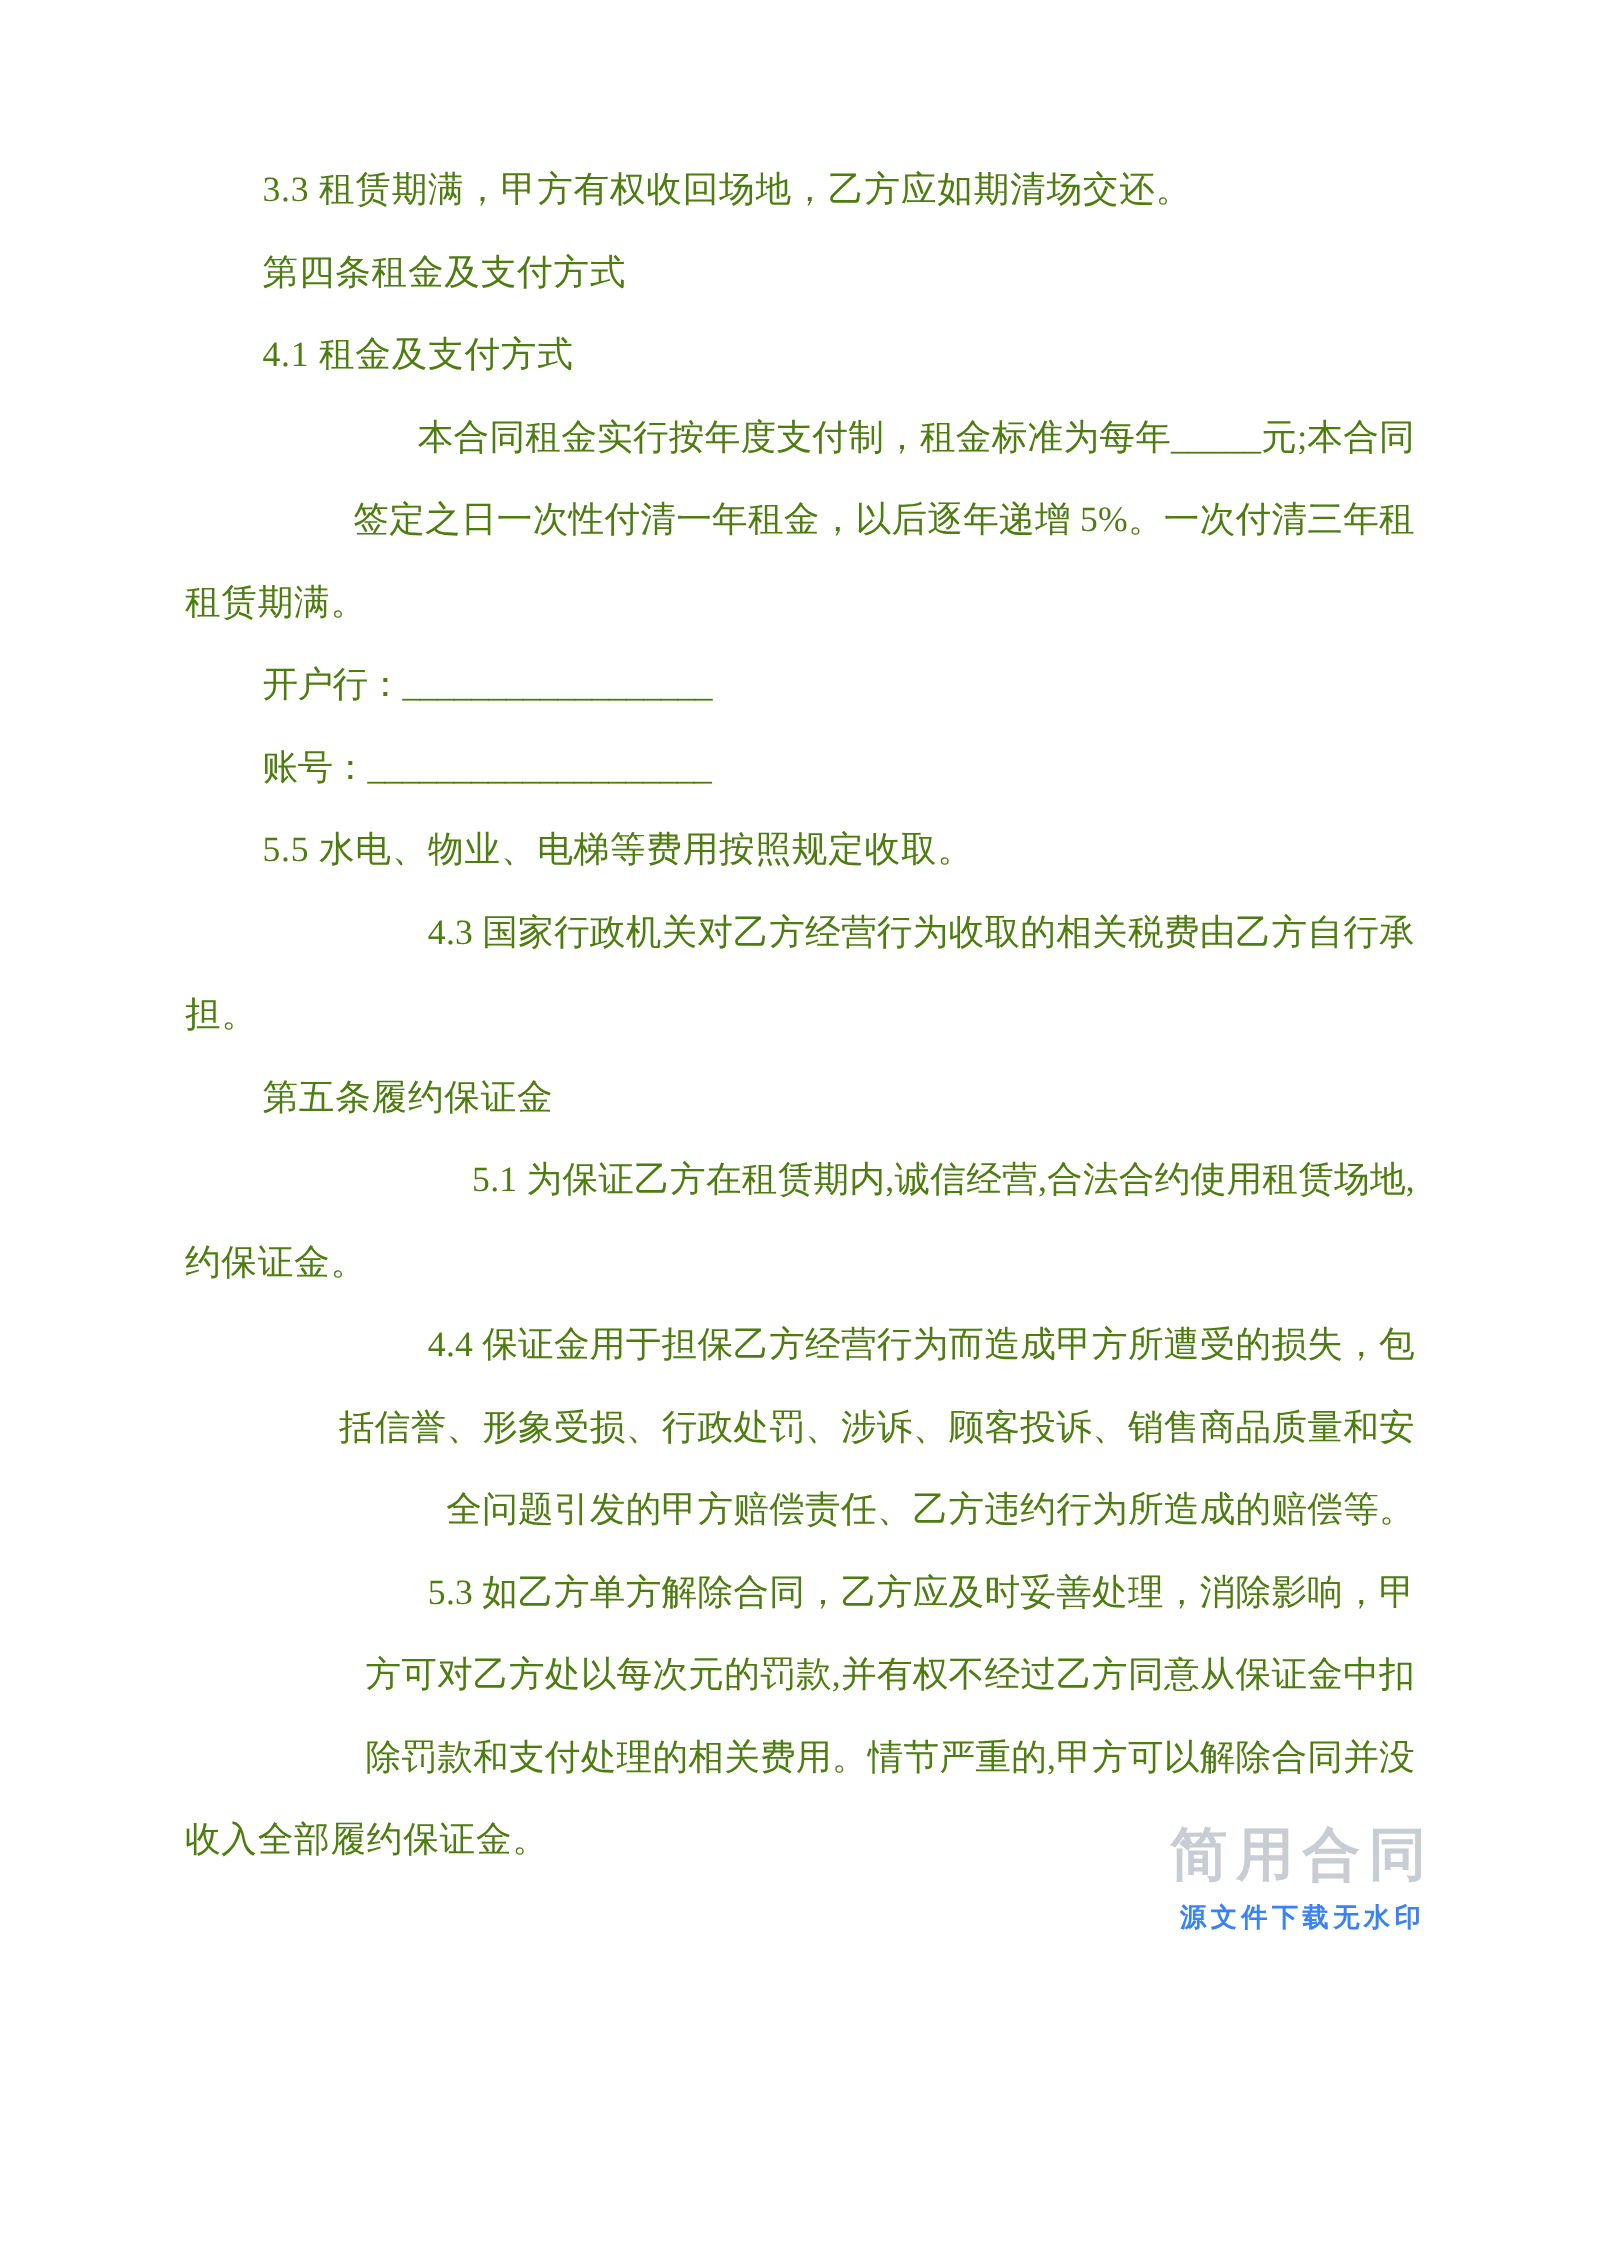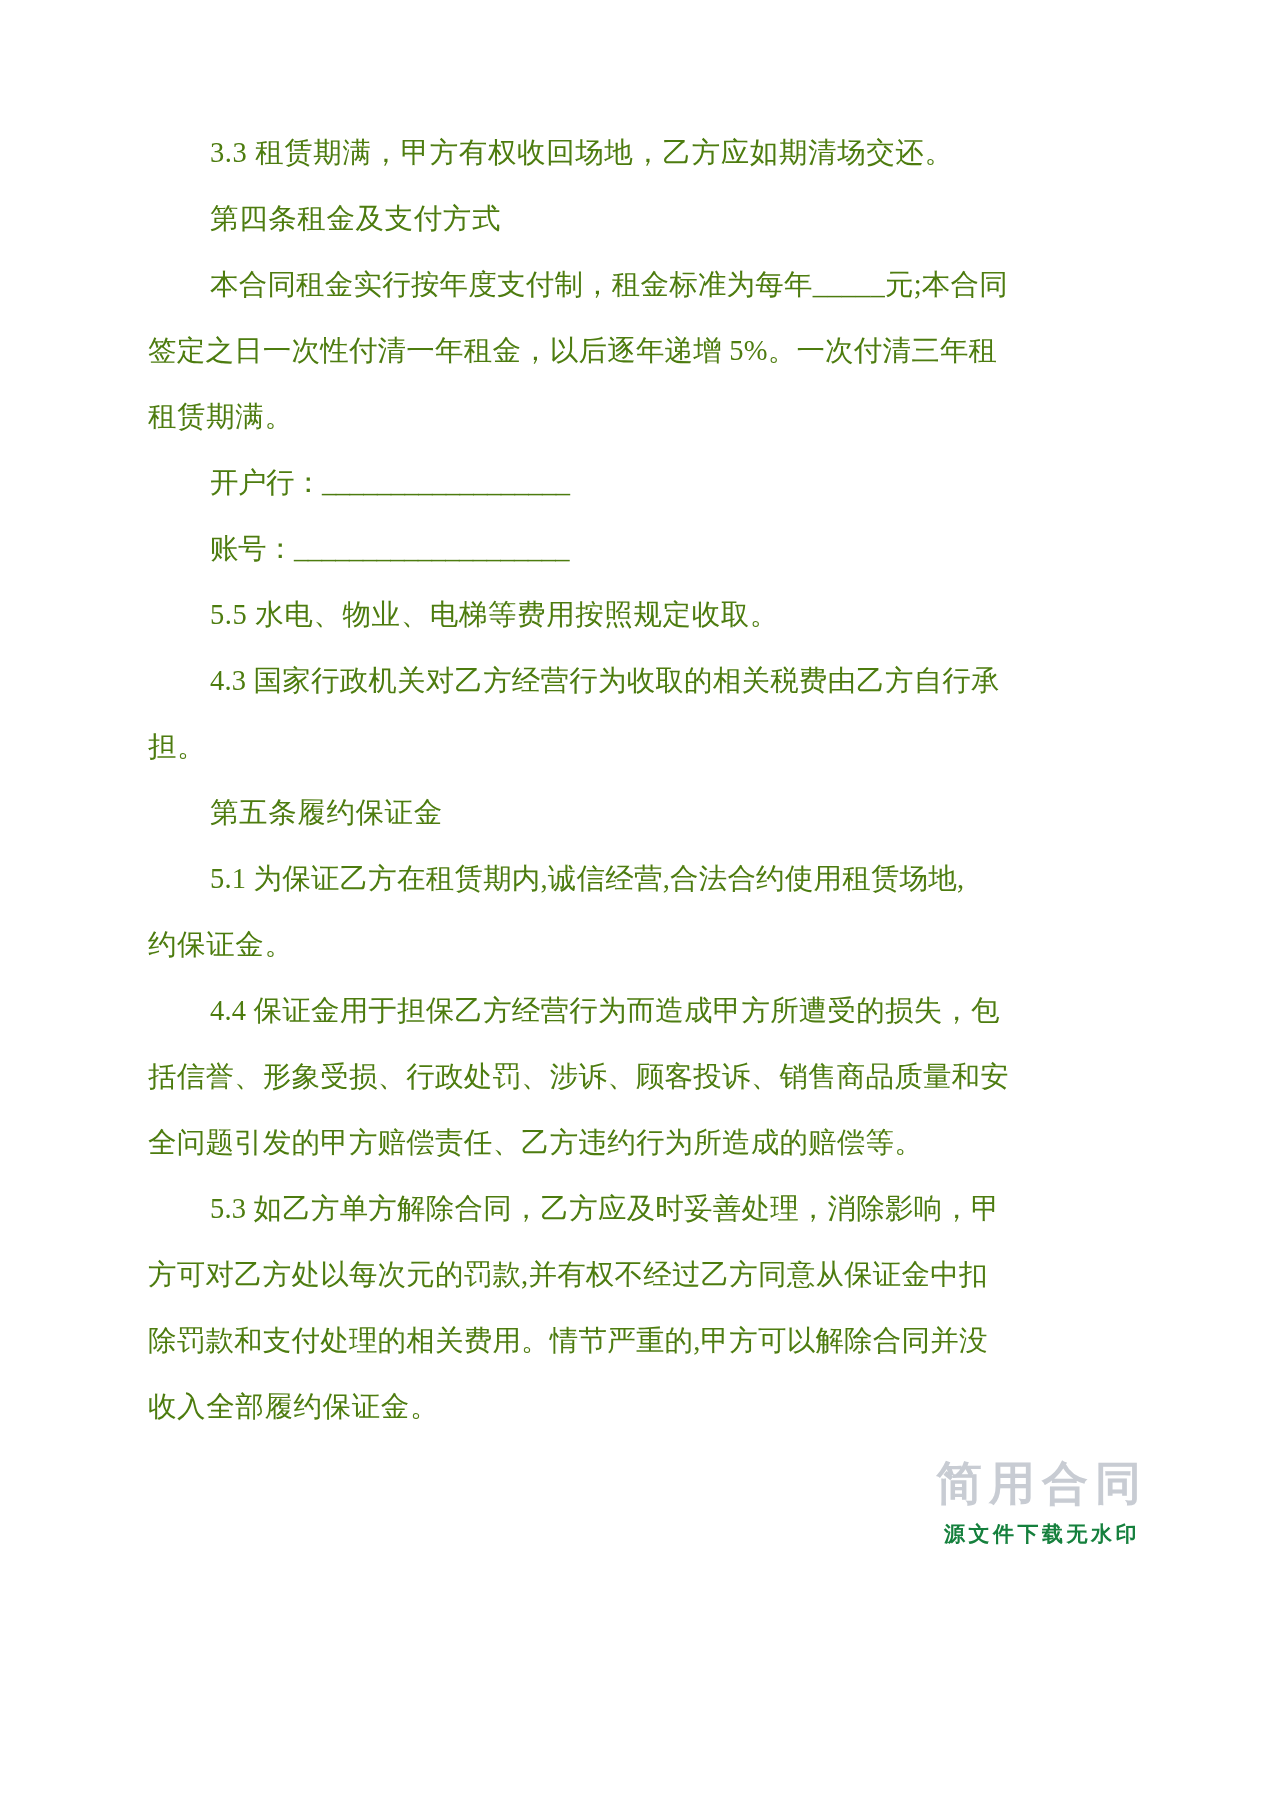--- a/index.html
+++ b/index.html
@@ -46,20 +46,21 @@
   }
 
   
   .line.indent {
     padding-left: 62px;
   }
 
   
   .line.tight {
     letter-spacing: 0.2px;
+    text-align: right;
   }
 
   
   .blank {
     letter-spacing: -0.5px;
   }
 
   
   .watermark {
     position: absolute;
@@ -79,39 +80,42 @@
     line-height: 1.15;
     white-space: pre;
     margin-top: 20px;
   }
   .wm-sub {
     margin-top: 10px;
     font-family: "DejaVu Sans", sans-serif;
     font-size: 21px;
     font-weight: 700;
     letter-spacing: 3.5px;
-    color: #15803d;
+    color: #3b82f6;
     white-space: pre;
   }
 </style>
 </head>
 <body>
 
 <div class="page">
 
   <div class="doc-body">
 
     <div class="para">
       <div class="line indent">3.3 租赁期满，甲方有权收回场地，乙方应如期清场交还。</div>
     </div>
 
     <div class="para">
       <div class="line indent">第四条租金及支付方式</div>
     </div>
 
+    <div class="para">
+      <div class="line indent">4.1 租金及支付方式</div>
+    </div>
 
     <div class="para">
       <div class="line indent tight">本合同租金实行按年度支付制，租金标准为每年_____元;本合同</div>
       <div class="line tight">签定之日一次性付清一年租金，以后逐年递增 5%。一次付清三年租</div>
       <div class="line">租赁期满。</div>
     </div>
 
     <div class="para">
       <div class="line indent blank">开户行：__________________</div>
     </div>

